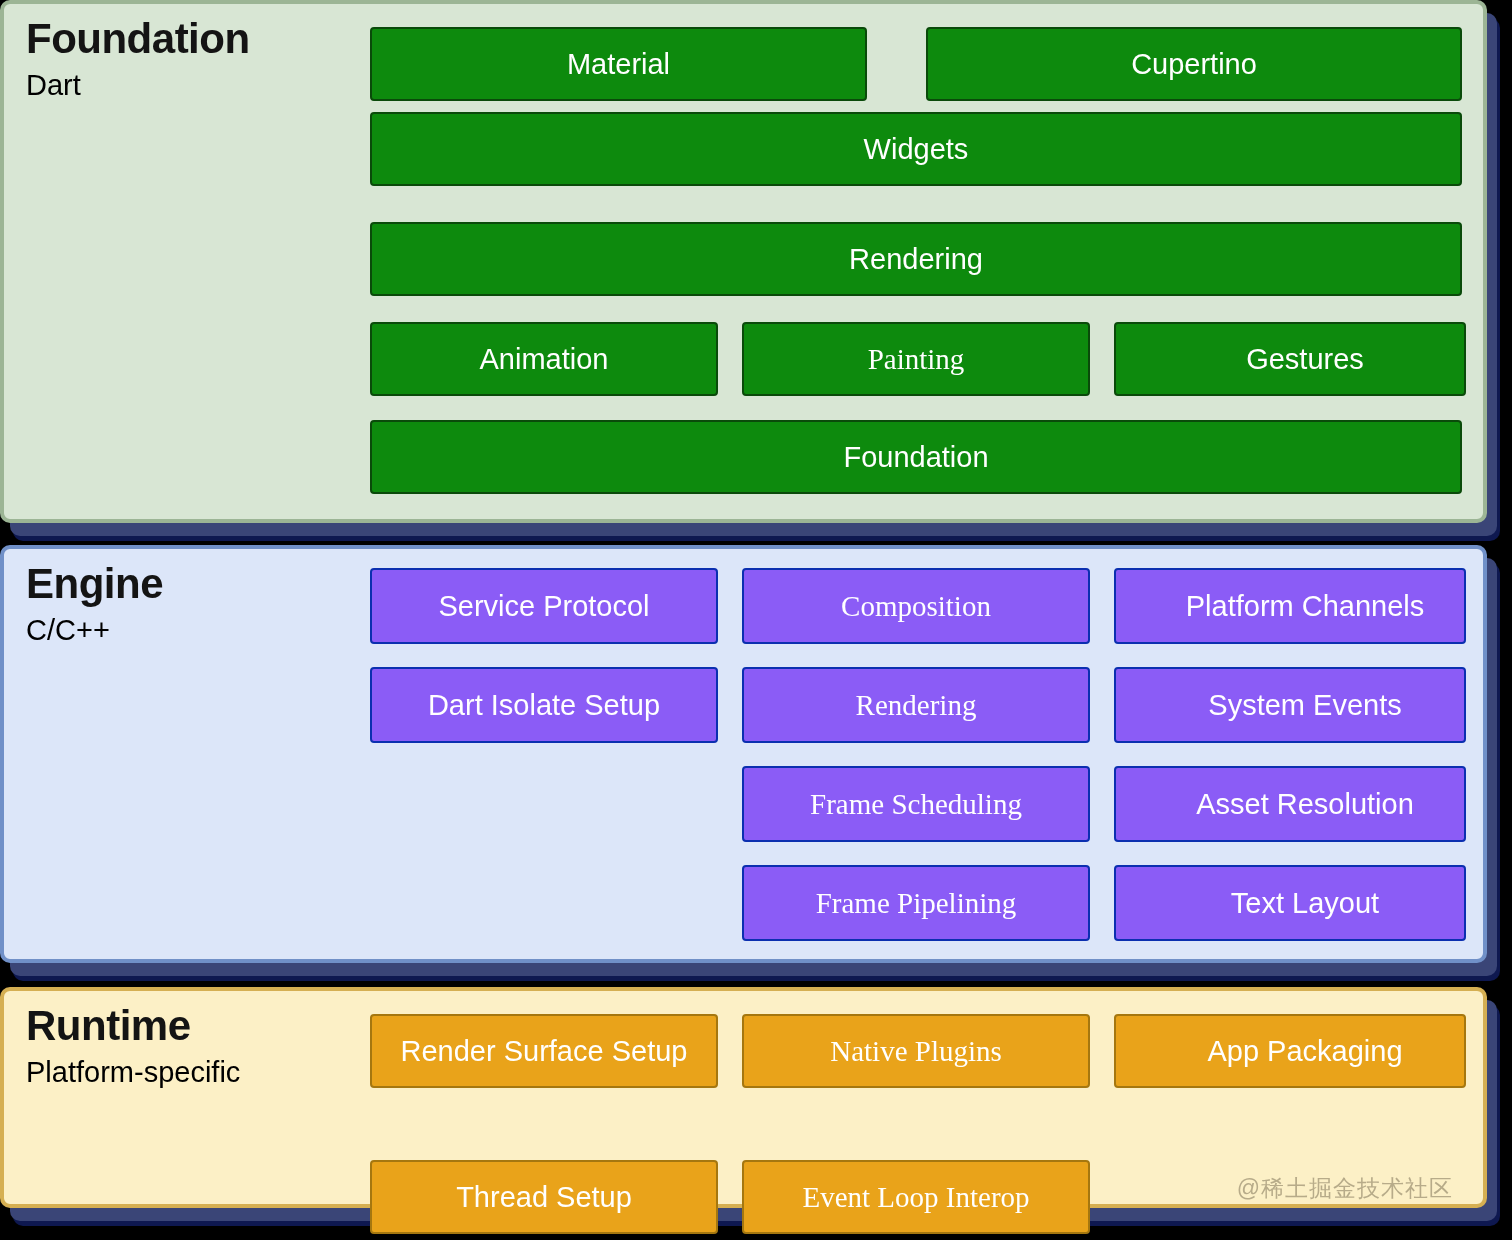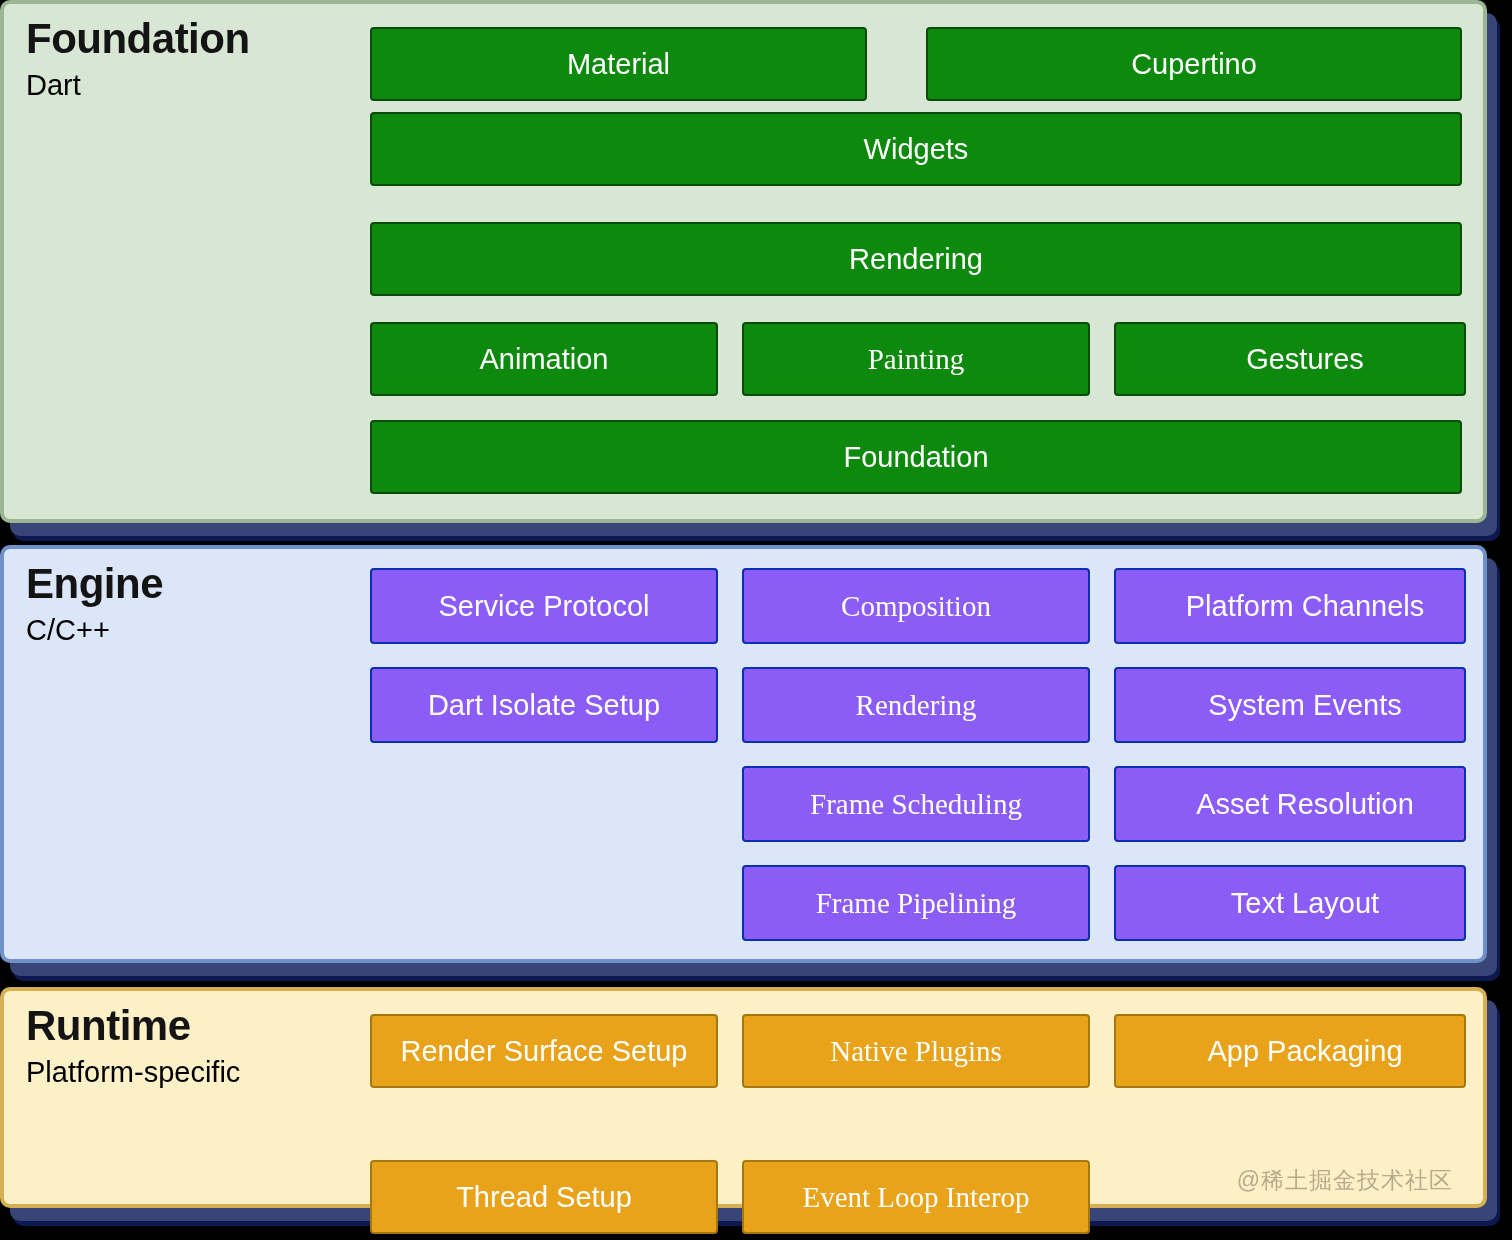--- a/index.html
+++ b/index.html
@@ -95,21 +95,21 @@
   .engine .r2 { top: 118px; }
   .engine .r3 { top: 217px; }
   .engine .r4 { top: 316px; }
 
   .embedder .r1 { top: 23px; text-align: right; }
   .embedder .r2 { top: 121px; margin-top: 48px; }
 
   .watermark {
     position: absolute;
     right: 30px;
-    bottom: 8px;
+    bottom: 0;
     font-size: 23px;
     color: rgba(125, 115, 88, 0.55);
     letter-spacing: 1px;
   }
 </style>
 </head>
 <body>
 
 <div class="stage">
 

